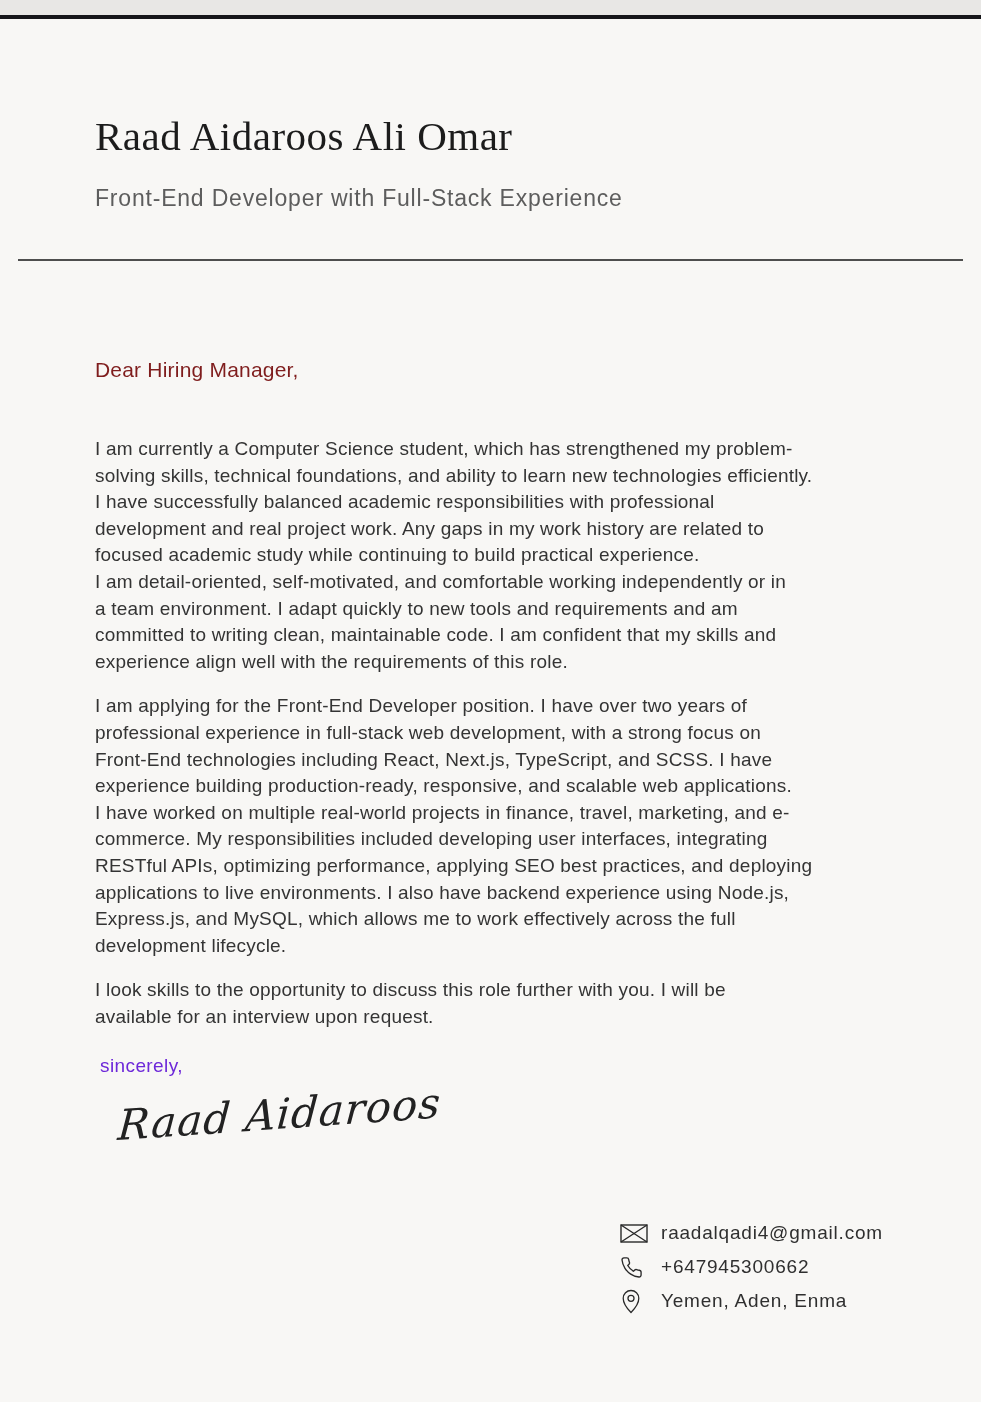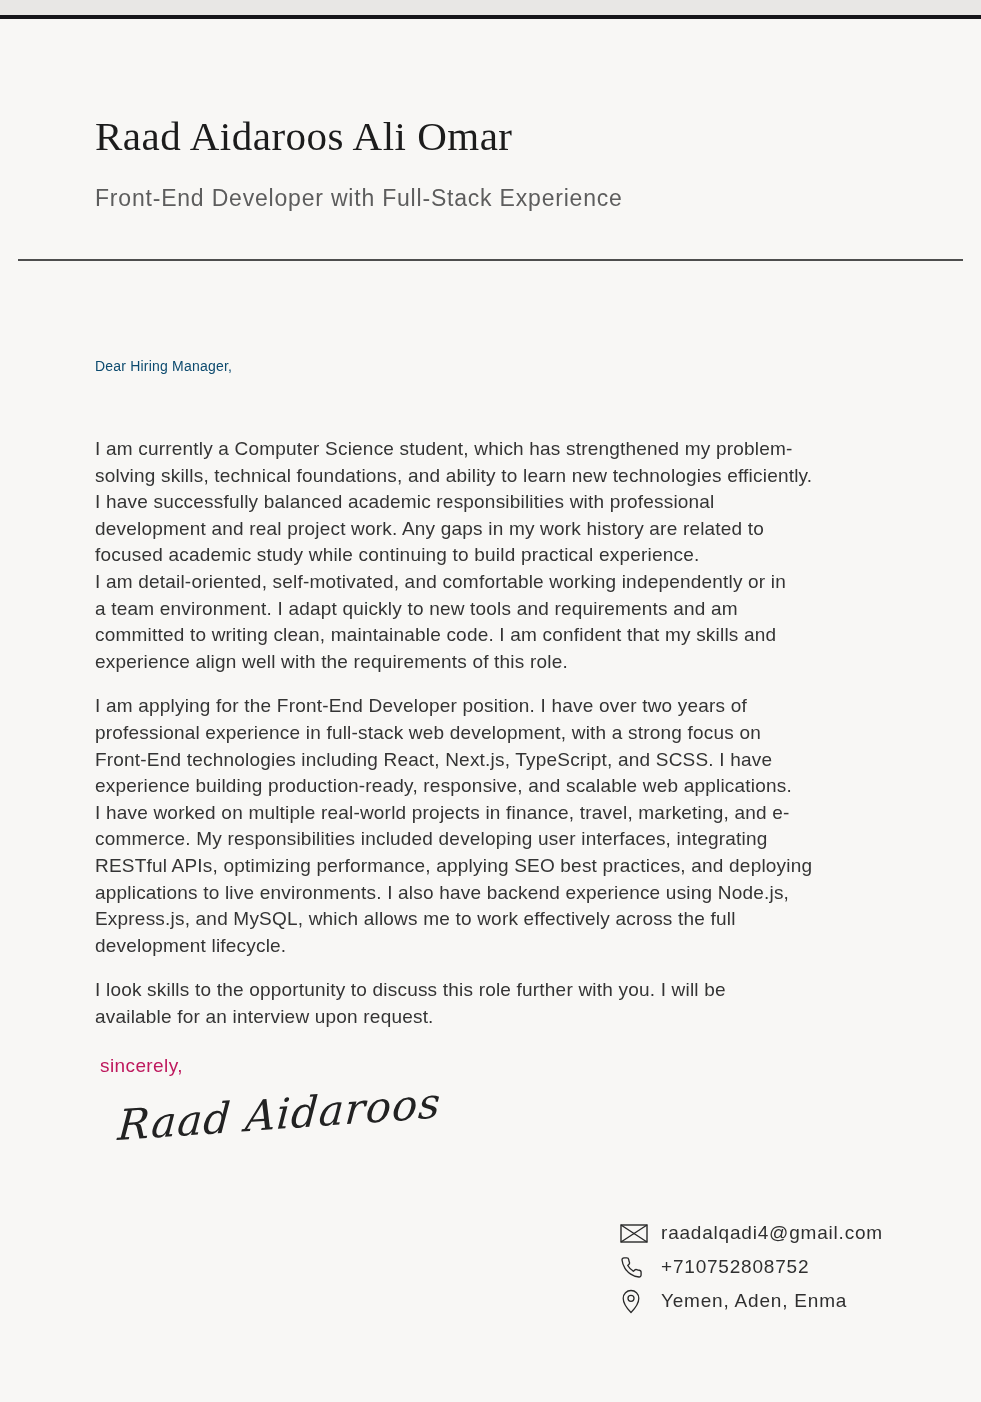--- a/index.html
+++ b/index.html
@@ -38,23 +38,23 @@
   }
   .divider {
     position: absolute;
     left: 18px; right: 18px; top: 244px;
     height: 2px;
     background: #4e4e4e;
   }
   .salutation {
     position: absolute;
     left: 95px; top: 343px;
-    font-size: 14px;
+    font-size: 21px;
     font-weight: 300;
-    color: #0c4a6e;
+    color: #7f1d1d;
     letter-spacing: 0.2px;
   }
   .letter-body {
     position: absolute;
     left: 95px; top: 421px;
     width: 830px;
     font-size: 19px;
     font-weight: 300;
     line-height: 26.6px;
     color: #343434;
@@ -62,21 +62,21 @@
   }
   .paragraph {
     white-space: pre-line;
     margin-bottom: 18px;
   }
   .closing {
     position: absolute;
     left: 100px; top: 1040px;
     font-size: 19px;
     font-weight: 300;
-    color: #be185d;
+    color: #6d28d9;
     letter-spacing: 0.4px;
   }
   .signature {
     position: absolute;
     left: 118px; top: 1086px;
     font-family: "DejaVu Serif", serif;
     font-style: italic;
     font-size: 42px;
     color: #222222;
     transform: rotate(-4deg) skewX(-8deg);
@@ -163,21 +163,21 @@
       </span>
       <span class="contact-text">raadalqadi4@gmail.com</span>
     </div>
 
     <div class="contact-row">
       <span class="contact-icon">
         <svg width="23" height="23" viewBox="0 0 24 24" fill="none" stroke="#2a2a2a" stroke-width="1.4" stroke-linecap="round" stroke-linejoin="round">
           <path d="M22 16.92v3a2 2 0 0 1-2.18 2 19.79 19.79 0 0 1-8.63-3.07 19.5 19.5 0 0 1-6-6 19.79 19.79 0 0 1-3.07-8.67A2 2 0 0 1 4.11 2h3a2 2 0 0 1 2 1.72 12.84 12.84 0 0 0 .7 2.81 2 2 0 0 1-.45 2.11L8.09 9.91a16 16 0 0 0 6 6l1.27-1.27a2 2 0 0 1 2.11-.45 12.84 12.84 0 0 0 2.81.7A2 2 0 0 1 22 16.92z"></path>
         </svg>
       </span>
-      <span class="contact-text">+710752808752</span>
+      <span class="contact-text">+647945300662</span>
     </div>
 
     <div class="contact-row">
       <span class="contact-icon">
         <svg width="22" height="27" viewBox="0 0 24 28" fill="none" stroke="#2a2a2a" stroke-width="1.4" stroke-linejoin="round">
           <path d="M12 26 C12 26 3.5 17.5 3.5 10.5 A8.5 8.5 0 0 1 20.5 10.5 C20.5 17.5 12 26 12 26 Z"></path>
           <circle cx="12" cy="10.5" r="3.3"></circle>
         </svg>
       </span>
       <span class="contact-text">Yemen, Aden, Enma</span>

